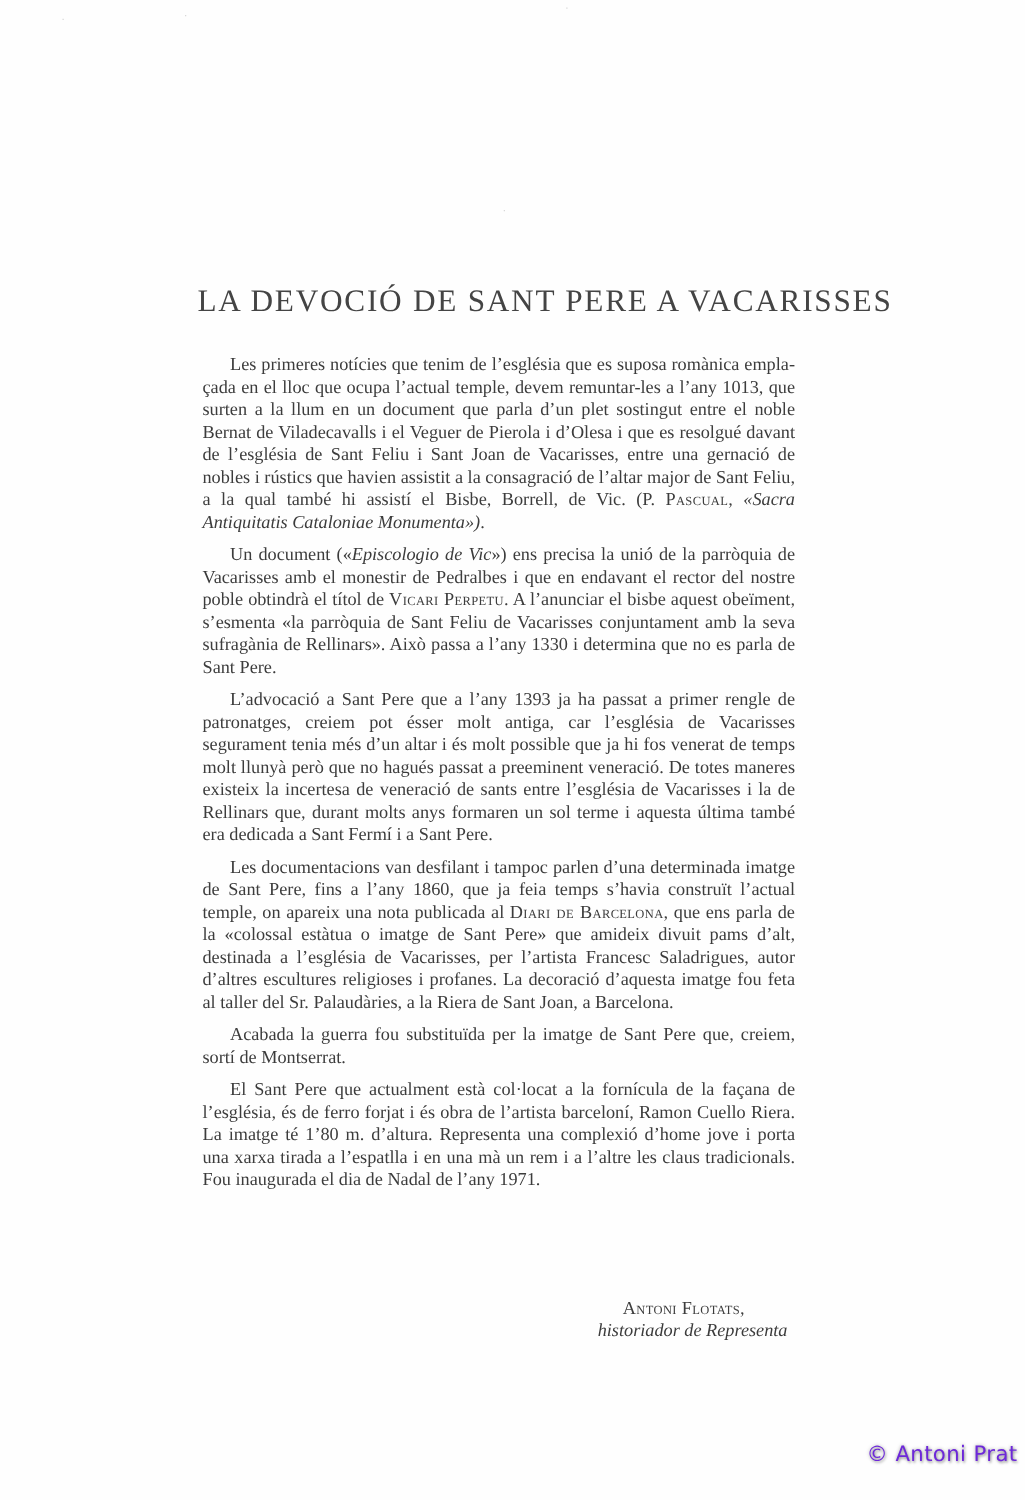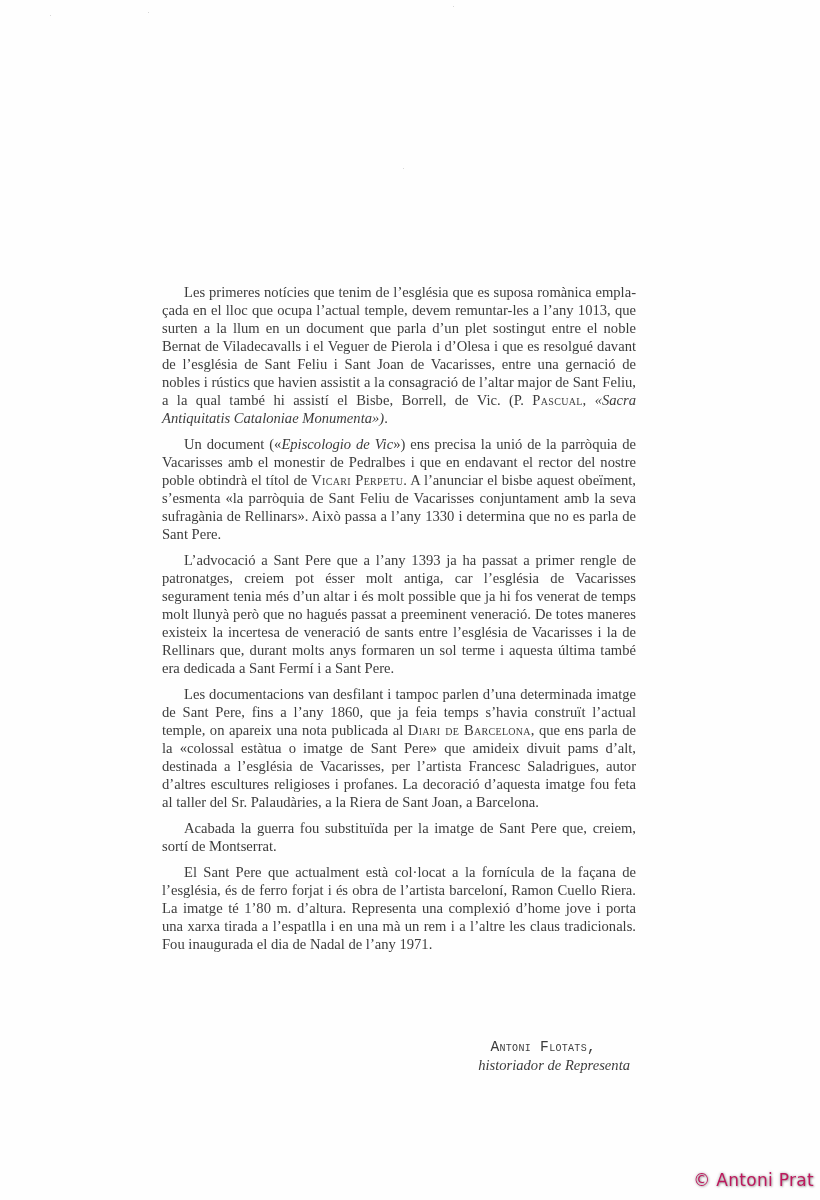--- a/index.html
+++ b/index.html
@@ -63,52 +63,52 @@
       text-align: right;
       font-size: 14.6px;
       line-height: 18px;
       color: #3c3c3c;
     }
     .signature .name {
       display: block;
       font-variant: small-caps;
       letter-spacing: 0.3px;
       margin-right: 34px;
-      font-family: Liberation Mono, monospace;
     }
     .signature .role {
       display: block;
       font-style: italic;
     }
     .watermark {
       position: absolute;
       right: 6px;
-      bottom: 10px;
+      bottom: 26px;
       font-family: "DejaVu Sans", "Liberation Sans", sans-serif;
       font-size: 17px;
-      color: #be185d;
+      color: #6d28d9;
       text-shadow: 0 0 3px rgba(0,0,0,0.35), 1px 1px 2px rgba(0,0,0,0.25);
       letter-spacing: 0.3px;
     }
     .speck {
       position: absolute;
       width: 1px; height: 1px;
       background: #d8d8d8;
     }
   </style>
 </head>
 <body>
 
 <div class="page">
 
   <span class="speck" style="left:50px;top:15px"></span>
   <span class="speck" style="left:148px;top:12px"></span>
   <span class="speck" style="left:453px;top:6px"></span>
   <span class="speck" style="left:403px;top:168px"></span>
 
+  <h1 class="title">LA DEVOCIÓ DE SANT PERE A VACARISSES</h1>
 
   <div class="body-text" id="body-text">
     <p class="para"><span>Les primeres notícies que tenim de l’església que es suposa romànica empla­çada en el lloc que ocupa l’actual temple, devem remuntar-les a l’any 1013, que surten a la llum en un document que parla d’un plet sostingut entre el noble Bernat de Viladecavalls i el Veguer de Pierola i d’Olesa i que es resolgué davant de l’esglé­sia de Sant Feliu i Sant Joan de Vacarisses, entre una gernació de nobles i rústics que havien assistit a la consagració de l’altar major de Sant Feliu, a la qual també hi assistí el Bisbe, Borrell, de Vic. (P. </span><span class="sc">Pascual</span><span>, </span><em>«Sacra Antiquitatis Cataloniae Monumenta»)</em><span>.</span></p>
     <p class="para"><span>Un document («</span><em>Episcologio de Vic</em><span>») ens precisa la unió de la parròquia de Vacarisses amb el monestir de Pedralbes i que en endavant el rector del nostre poble obtindrà el títol de </span><span class="sc">Vicari Perpetu</span><span>. A l’anunciar el bisbe aquest obeïment, s’es­menta «la parròquia de Sant Feliu de Vacarisses conjuntament amb la seva sufra­gània de Rellinars». Això passa a l’any 1330 i determina que no es parla de Sant Pere.</span></p>
     <p class="para"><span>L’advocació a Sant Pere que a l’any 1393 ja ha passat a primer rengle de patro­natges, creiem pot ésser molt antiga, car l’església de Vacarisses segurament tenia més d’un altar i és molt possible que ja hi fos venerat de temps molt llunyà però que no hagués passat a preeminent veneració. De totes maneres existeix la incer­tesa de veneració de sants entre l’església de Vacarisses i la de Rellinars que, durant molts anys formaren un sol terme i aquesta última també era dedicada a Sant Fermí i a Sant Pere.</span></p>
     <p class="para"><span>Les documentacions van desfilant i tampoc parlen d’una determinada imatge de Sant Pere, fins a l’any 1860, que ja feia temps s’havia construït l’actual temple, on apareix una nota publicada al </span><span class="sc">Diari de Barcelona</span><span>, que ens parla de la «colos­sal estàtua o imatge de Sant Pere» que amideix divuit pams d’alt, destinada a l’esglé­sia de Vacarisses, per l’artista Francesc Saladrigues, autor d’altres escultures religio­ses i profanes. La decoració d’aquesta imatge fou feta al taller del Sr. Palaudàries, a la Riera de Sant Joan, a Barcelona.</span></p>
     <p class="para"><span>Acabada la guerra fou substituïda per la imatge de Sant Pere que, creiem, sortí de Montserrat.</span></p>
     <p class="para"><span>El Sant Pere que actualment està col·locat a la fornícula de la façana de l’esglé­sia, és de ferro forjat i és obra de l’artista barceloní, Ramon Cuello Riera. La imatge té 1’80 m. d’altura. Representa una complexió d’home jove i porta una xarxa tirada a l’espatlla i en una mà un rem i a l’altre les claus tradicionals. Fou inaugurada el dia de Nadal de l’any 1971.</span></p>
   </div>
 

